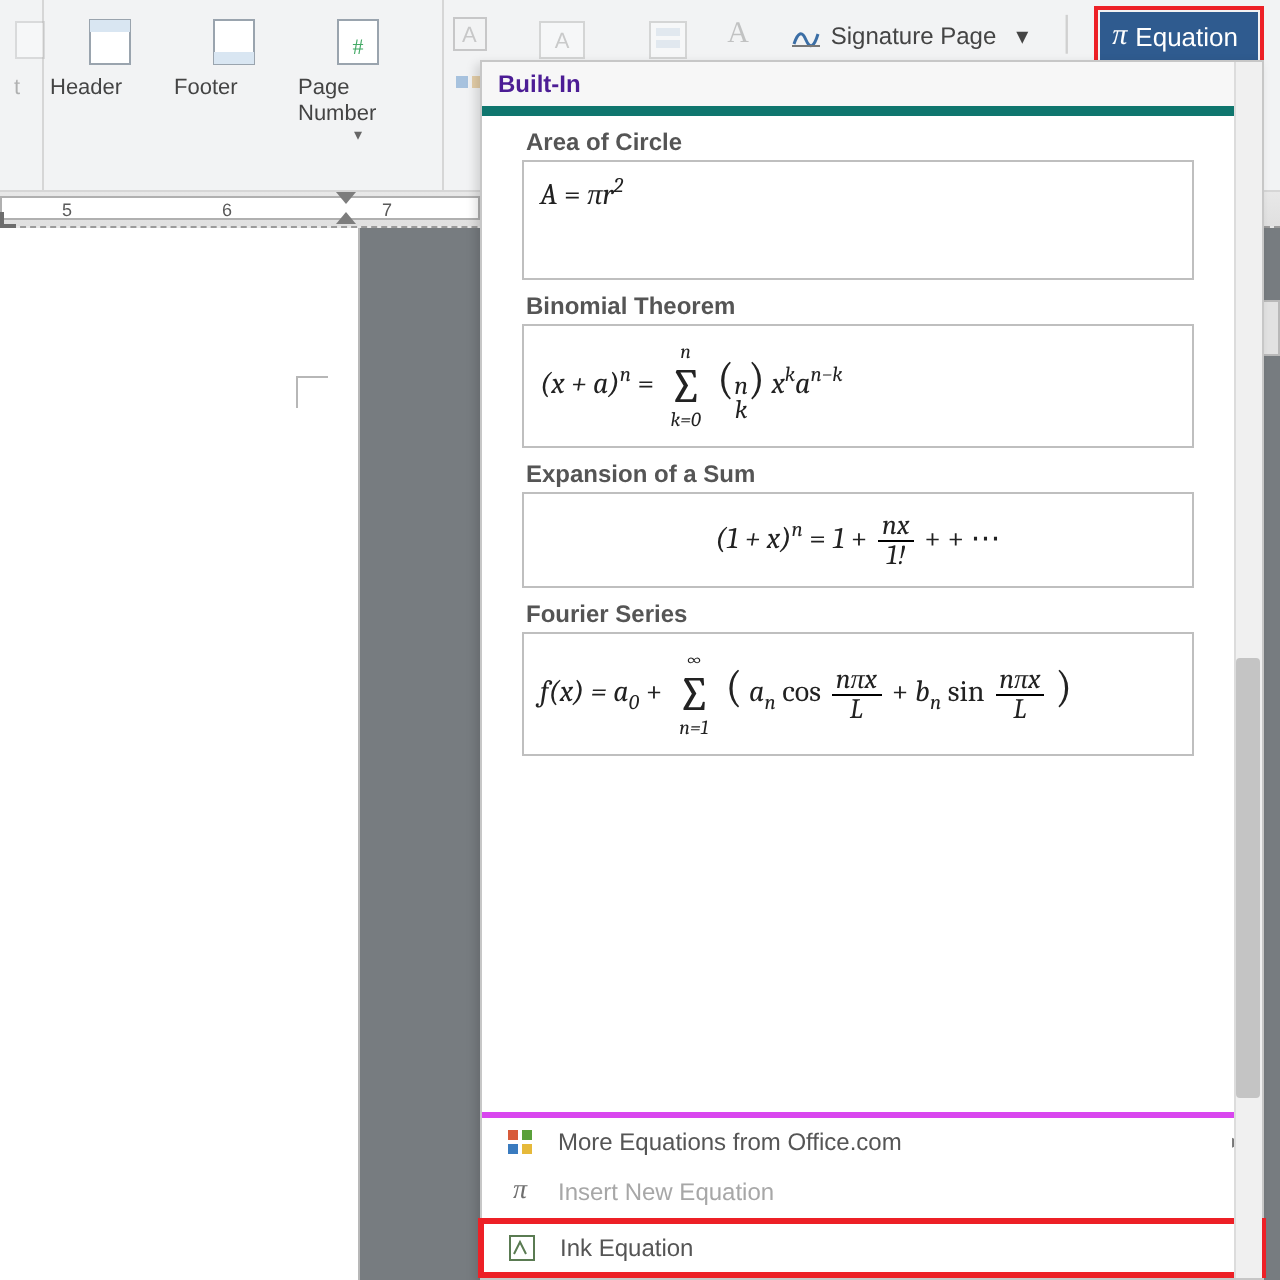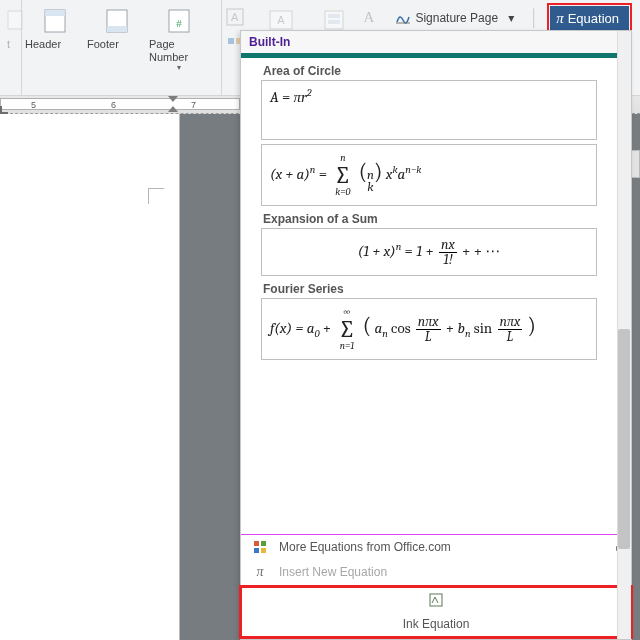--- a/index.html
+++ b/index.html
@@ -160,34 +160,33 @@
   .frac .bar { width:100%; border-top:1px solid #000; height:0; }
   .bigop { display:inline-flex; flex-direction:column; align-items:center; vertical-align:middle; margin:0 4px; font-style:normal;}
   .bigop .lim { font-size:10px; font-style:italic; line-height:10px;}
   .bigop .sym { font-size:24px; line-height:24px; }
   .binom { display:inline-flex; flex-direction:column; align-items:center; font-size:13px; font-style:italic; line-height:12px;}
   sup, sub { font-size:0.7em; font-style:italic;}
   sup { vertical-align: super; } sub { vertical-align: sub;}
   .up { font-style:normal;}
 
   .dd-footer {
-    border-top:1px solid #d946ef;
+    border-top:3px solid #d946ef;
     text-align:center;
   }
   .menu-row {
     display:flex; align-items:center; gap:10px;
     padding:5px 10px; font-size:12px; color:#555; cursor:pointer;
   }
   .menu-row.disabled { color:#a7a7a7; cursor:default;}
   .menu-row .micon { width:18px; display:flex; justify-content:center; color:#6f6f6f; font-style:normal; font-size:14px;}
   .menu-row .tail { margin-left:auto; font-size:10px; color:#777; }
   .ink-highlight {
     border:3px solid var(--highlight-border);
     margin:0 -2px;
-    flex-direction:column;
   }
 </style>
 </head>
 <body>
 
 <div class="ribbon">
   <div class="ribbon-body">
     <div class="group" style="width:22px;">
       <div class="big-btn faded" style="width:18px;">
         <div class="icon-wrap">
@@ -321,20 +320,21 @@
     <div class="eq-item">
       <div class="eq-title">Area of Circle</div>
       <div class="eq-card">
         <span>
           <span>A</span><span class="up"> = </span><span>π</span><span>r</span><sup>2</sup>
         </span>
       </div>
     </div>
 
     <div class="eq-item">
+      <div class="eq-title">Binomial Theorem</div>
       <div class="eq-card tall">
         <span>
           <span>(x + a)</span><sup>n</sup><span class="up"> = </span>
           <span class="bigop">
               <span class="lim">n</span>
               <span class="sym">∑</span>
               <span class="lim">k=0</span>
             </span>
           <span class="up" style="font-size:22px;">(</span><span class="binom">
               <span>n</span>

